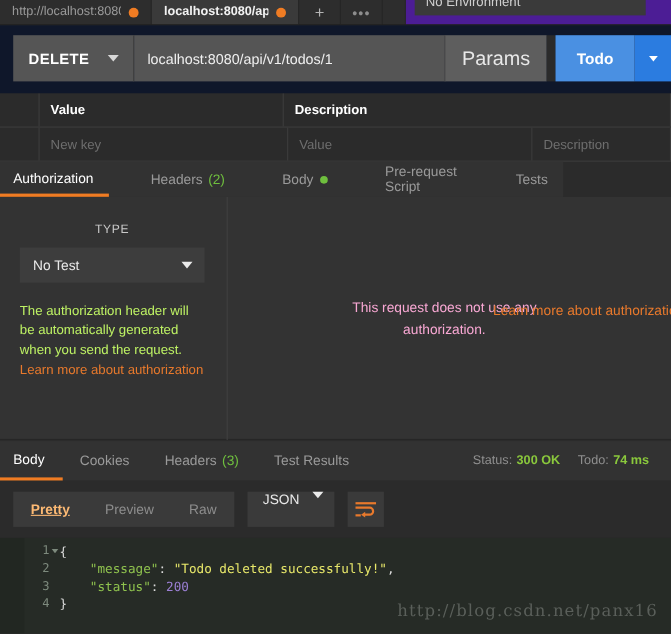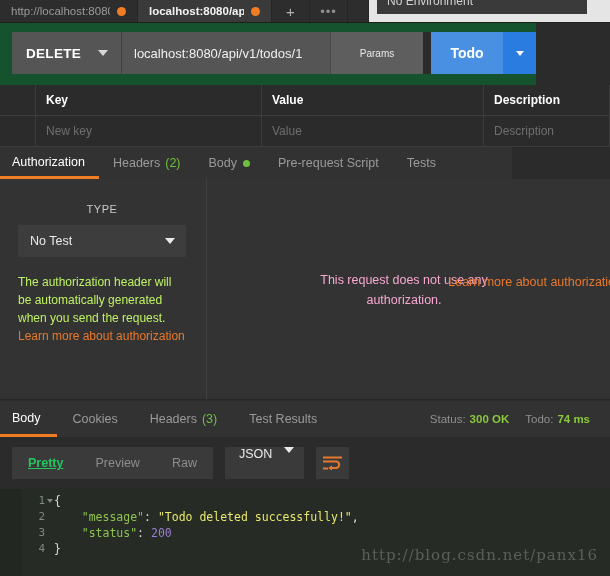--- a/index.html
+++ b/index.html
@@ -74,21 +74,21 @@
   }
   .tab-btn.dots { font-size: 13px; letter-spacing: 1px; color: #8d8d8d; }
   .tabbar-filler {
     flex: 1;
     background: #2d2d2d;
     border-right: 1px solid #252525;
     max-width: 20px;
   }
   .env-area {
     flex: 1;
-    background: #e5e5e5;
+    background: #4c1d95;
     position: relative;
   }
   .env-select {
     position: absolute;
     left: 8px;
     top: -12px;
     width: 210px;
     height: 26px;
     background: #3a3a3a;
     color: #d0d0d0;
@@ -97,23 +97,23 @@
     align-items: center;
     padding-left: 10px;
     box-sizing: border-box;
     overflow: hidden;
   }
 
   
   .urlbar-wrap {
     position: absolute;
     top: 23px; left: 0;
-    width: 536px;
+    width: 610px;
     height: 62px;
-    background: #14532d;
+    background: #0f172a;
     box-sizing: border-box;
   }
   .urlbar {
     position: absolute;
     top: 9px;
     left: 12px;
     right: 0;
     height: 42px;
     display: flex;
     align-items: stretch;
@@ -146,21 +146,21 @@
     min-width: 0;
     overflow: hidden;
     white-space: nowrap;
   }
   .params-btn {
     width: 92px;
     background: #5e5e5e;
     display: flex;
     align-items: center;
     justify-content: center;
-    font-size: 10px;
+    font-size: 18px;
     color: #e8e8e8;
     border-left: 1px solid #4a4a4a;
   }
   .send-gap { width: 8px; background: #2b2b2b; }
   .send-btn {
     width: 72px;
     background: #4a90e2;
     display: flex;
     align-items: center;
     justify-content: center;
@@ -226,20 +226,21 @@
   
   .reqtabs {
     position: absolute;
     top: 147px; left: 0;
     width: 512px;
     height: 32px;
     background: #323232;
     display: flex;
     align-items: stretch;
     box-sizing: border-box;
+    gap: 24px;
   }
   .rtab {
     display: flex;
     align-items: center;
     padding: 0 14px;
     font-size: 12.5px;
     color: #9a9a9a;
     position: relative;
     box-sizing: border-box;
   }
@@ -378,21 +379,21 @@
     height: 32px;
     background: #3a3a3a;
   }
   .fmt-btn {
     display: flex;
     align-items: center;
     padding: 0 16px;
     font-size: 12.5px;
     color: #8d8d8d;
   }
-  .fmt-btn.active { color: #22c55e; font-weight: bold; text-decoration: underline; }
+  .fmt-btn.active { color: #fdba74; font-weight: bold; text-decoration: underline; }
   .lang-select {
     height: 32px;
     background: #3a3a3a;
     display: flex;
     padding: 0 10px 0 14px;
     margin-left: 12px;
     color: #eaeaea;
     font-size: 12.5px;
   }
   .lang-select .caret { margin-left: 12px; }
@@ -504,21 +505,20 @@
     <div class="send-btn">Todo</div>
     <div class="send-caret">
       <span class="caret caret-sm"></span>
     </div>
   </div>
 </div>
 
 <div class="kvtable">
   <div class="kvrow header">
     <div class="kvcell check"></div>
-    <div class="kvcell key">Key</div>
     <div class="kvcell value">Value</div>
     <div class="kvcell desc">Description</div>
   </div>
   <div class="kvrow newrow">
     <div class="kvcell check"></div>
     <div class="kvcell key">New key</div>
     <div class="kvcell value">Value</div>
     <div class="kvcell desc">Description</div>
   </div>
 </div>

